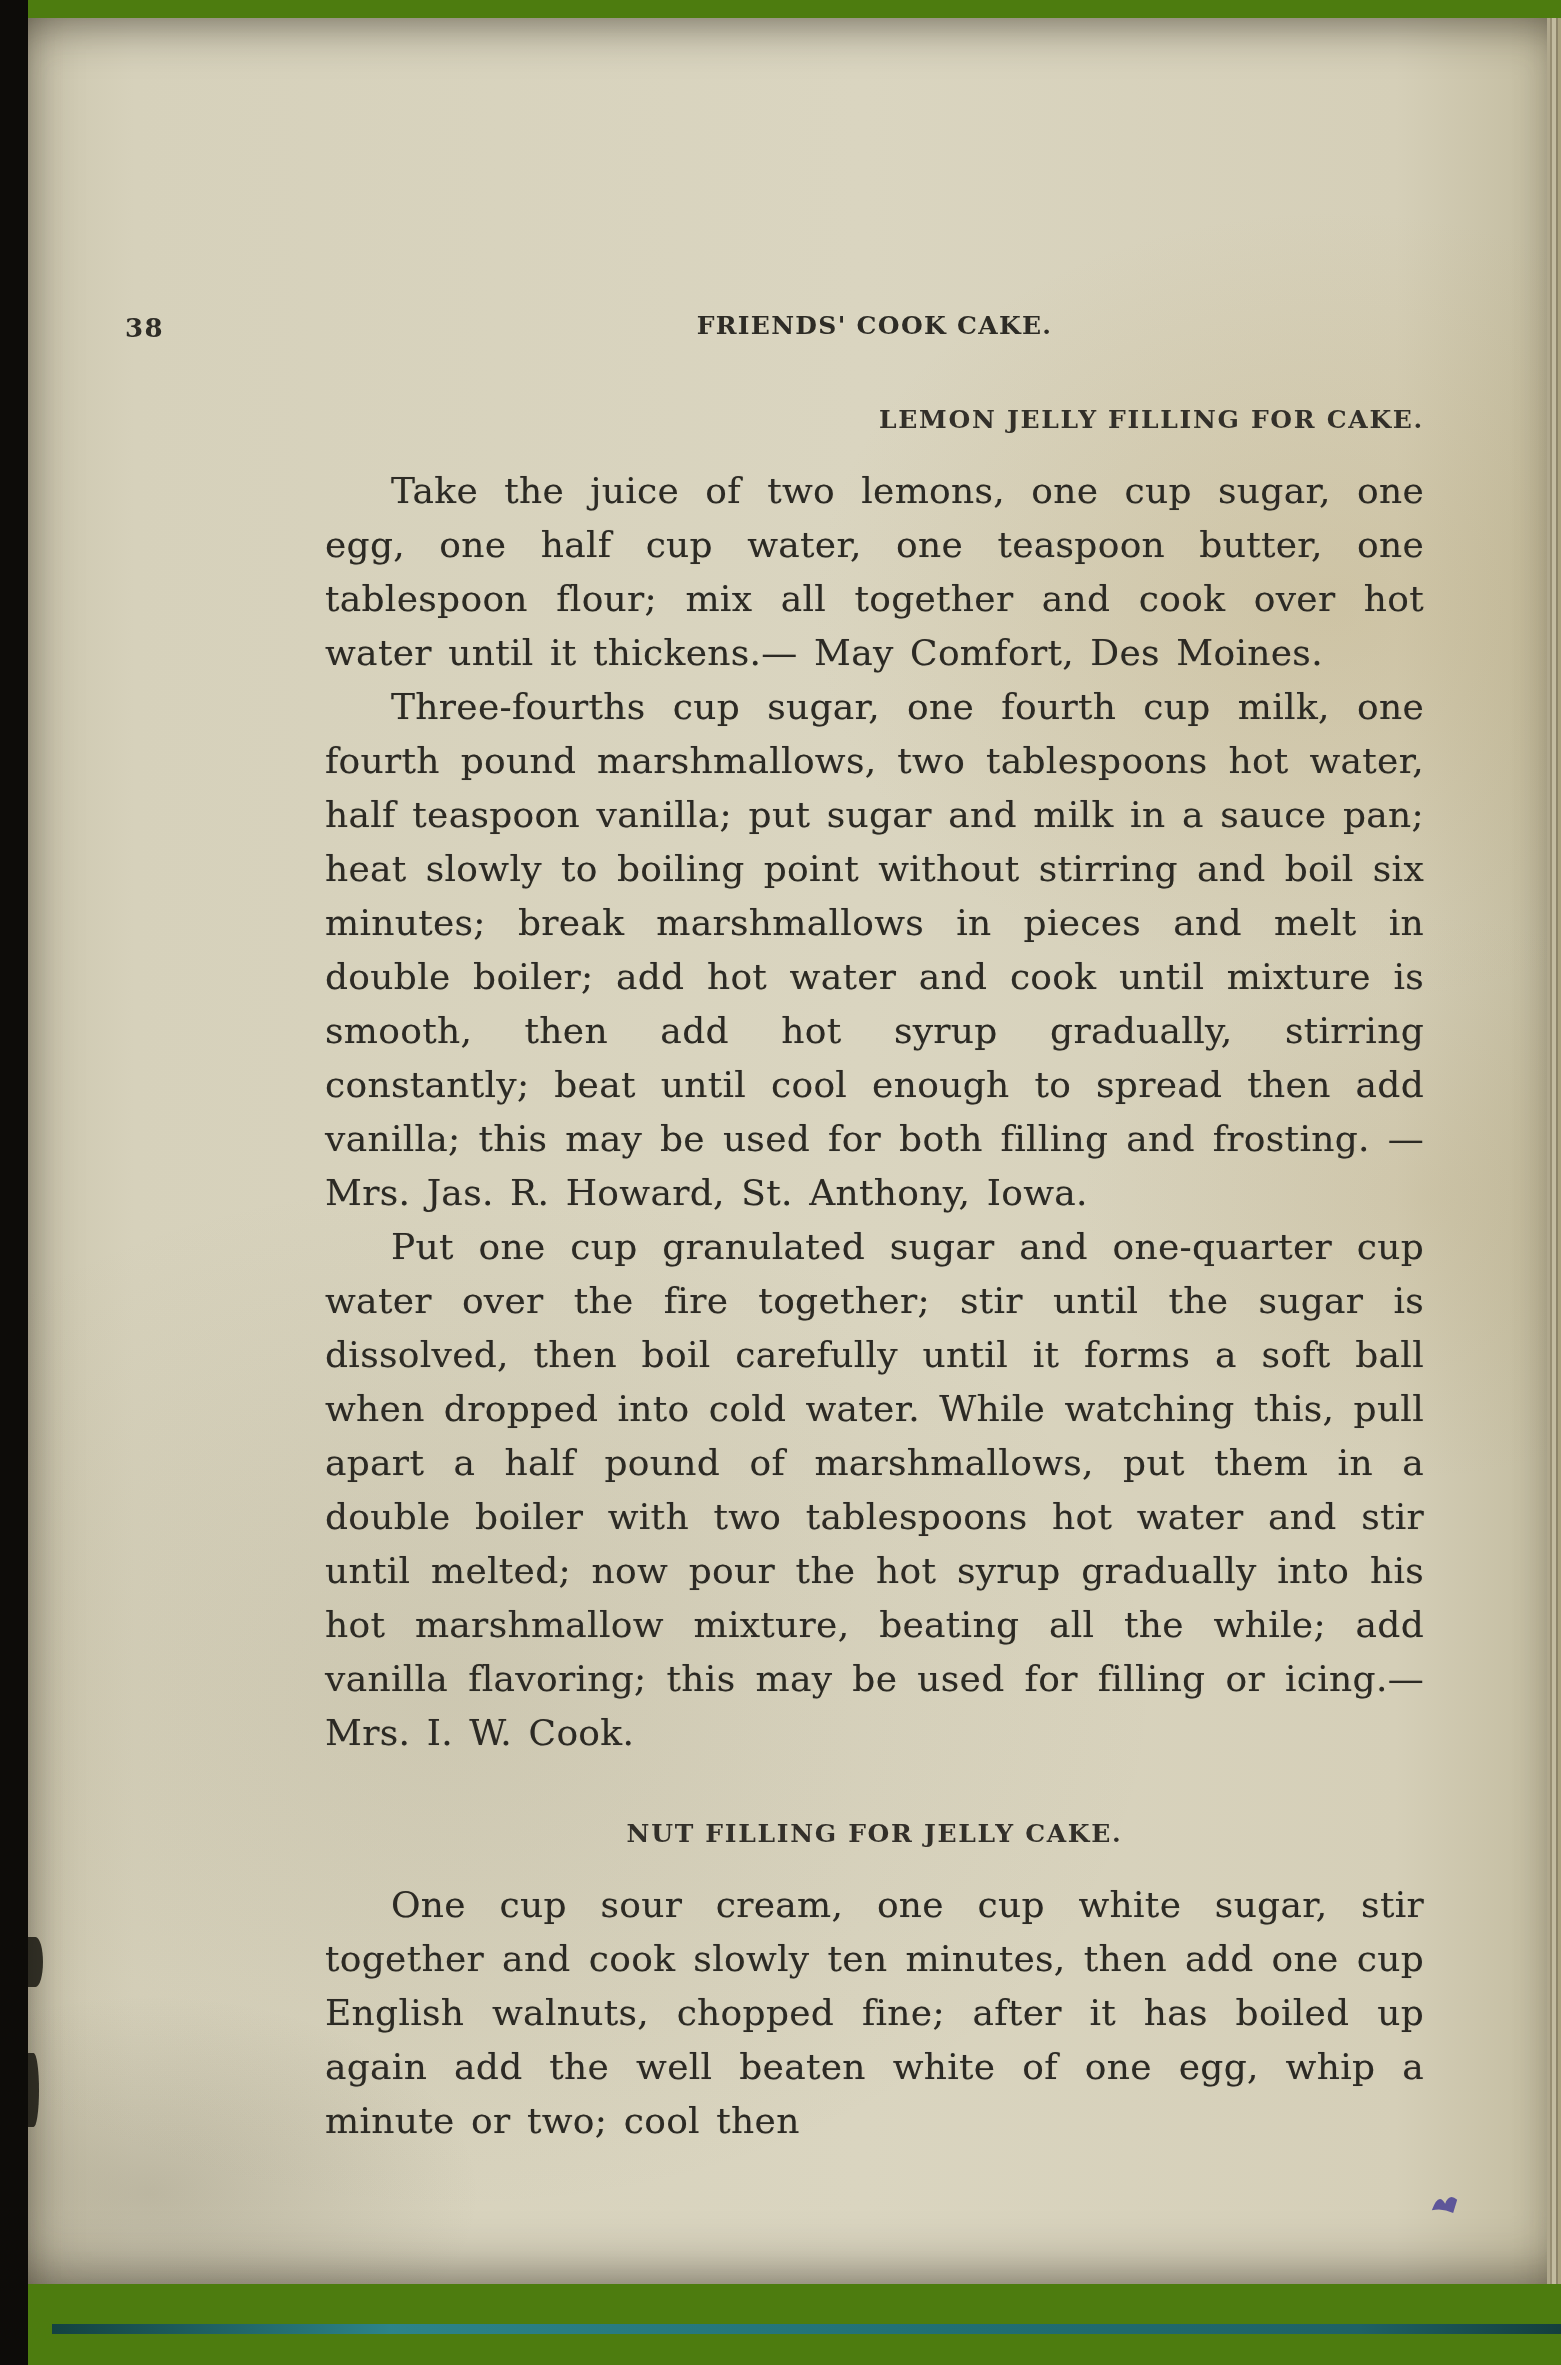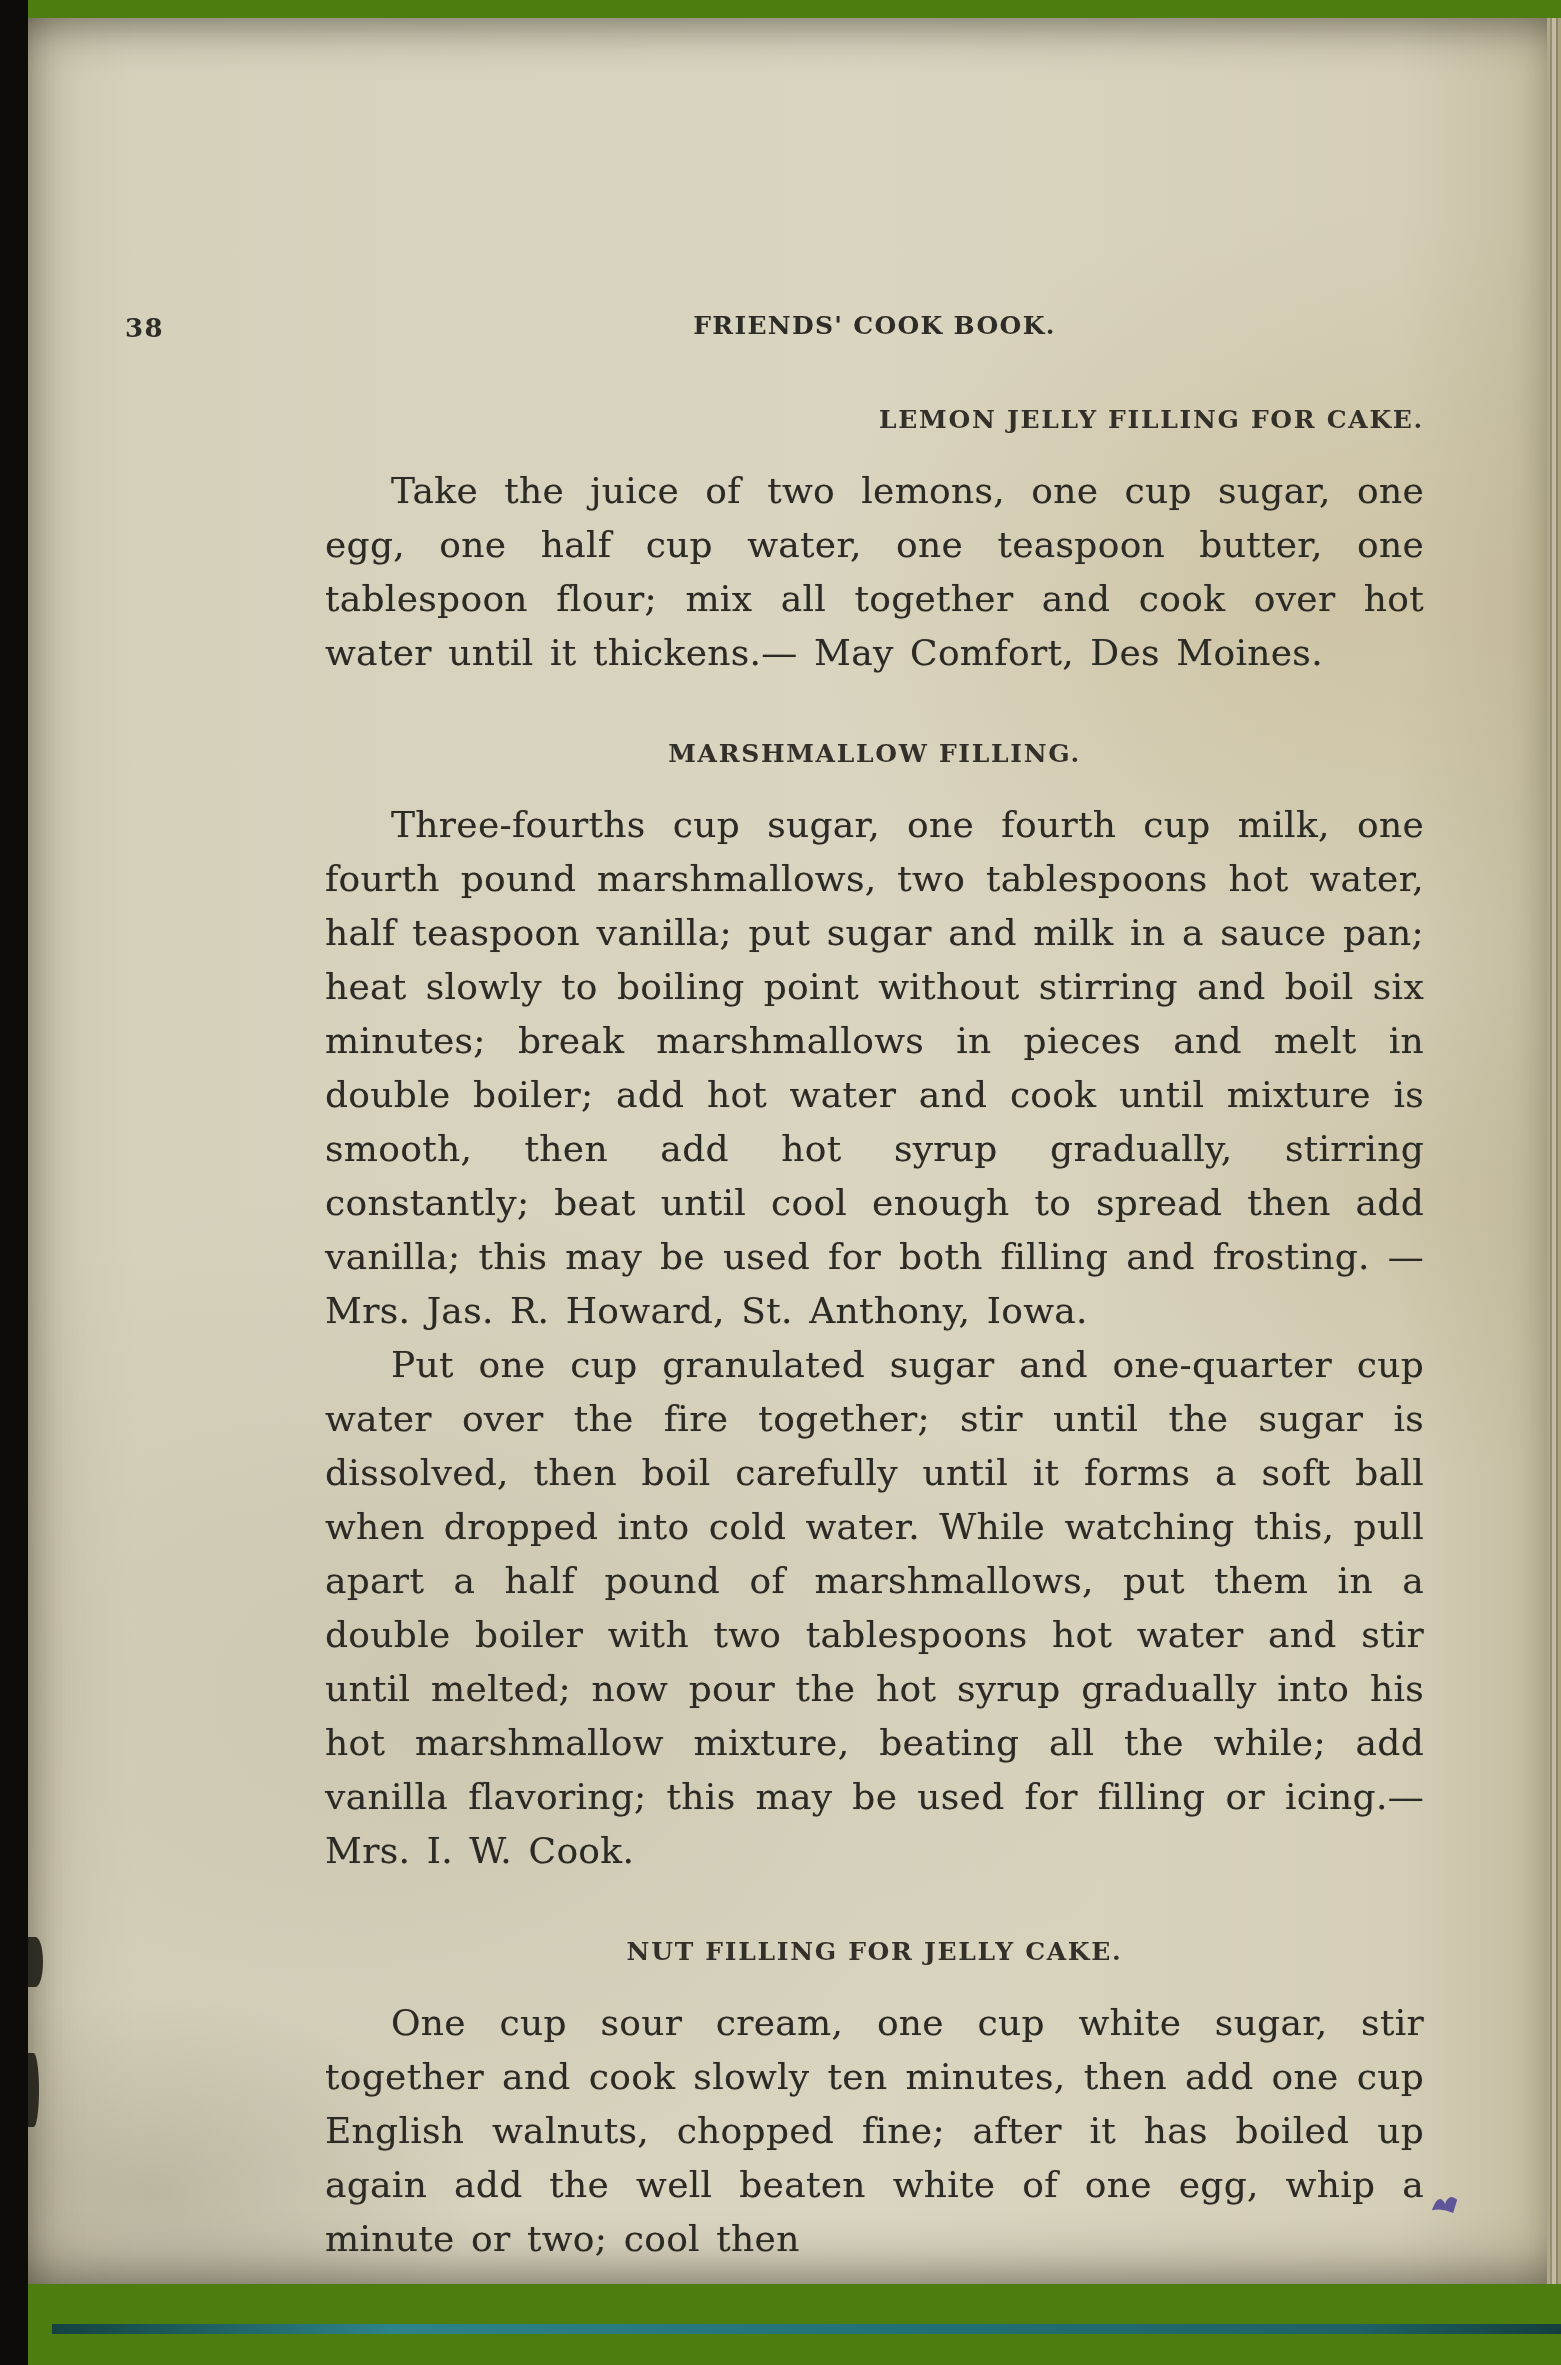--- a/index.html
+++ b/index.html
@@ -75,30 +75,29 @@
 </head>
 <body>
 
 <div class="scan">
 
   <div class="paper">
     <div class="content">
 
       <header class="page-header">
         <span class="page-number">38</span>
-        <span class="running-title">FRIENDS' COOK BOOK.</span>
+        <span class="running-title">FRIENDS' COOK CAKE.</span>
       </header>
 
       <section class="recipe">
         <h2 class="recipe-title">LEMON JELLY FILLING FOR CAKE.</h2>
         <p class="recipe-body">Take the juice of two lemons, one cup sugar, one egg, one half cup water, one teaspoon butter, one tablespoon flour; mix all together and cook over hot water until it thickens.— May Comfort, Des Moines.</p>
       </section>
 
       <section class="recipe">
-        <h2 class="recipe-title">MARSHMALLOW FILLING.</h2>
         <p class="recipe-body">Three-fourths cup sugar, one fourth cup milk, one fourth pound marshmallows, two tablespoons hot water, half teaspoon vanilla; put sugar and milk in a sauce pan; heat slowly to boiling point without stirring and boil six minutes; break marshmallows in pieces and melt in double boiler; add hot water and cook until mixture is smooth, then add hot syrup gradually, stirring constantly; beat until cool enough to spread then add vanilla; this may be used for both filling and frosting. —Mrs. Jas. R. Howard, St. Anthony, Iowa.</p>
       </section>
 
       <section class="recipe">
         <p class="recipe-body">Put one cup granulated sugar and one-quarter cup water over the fire together; stir until the sugar is dissolved, then boil carefully until it forms a soft ball when dropped into cold water. While watching this, pull apart a half pound of marshmallows, put them in a double boiler with two tablespoons hot water and stir until melted; now pour the hot syrup gradually into his hot marshmallow mixture, beating all the while; add vanilla flavoring; this may be used for filling or icing.—Mrs. I. W. Cook.</p>
       </section>
 
       <section class="recipe">
         <h2 class="recipe-title">NUT FILLING FOR JELLY CAKE.</h2>
         <p class="recipe-body">One cup sour cream, one cup white sugar, stir together and cook slowly ten minutes, then add one cup English walnuts, chopped fine; after it has boiled up again add the well beaten white of one egg, whip a minute or two; cool then</p>

